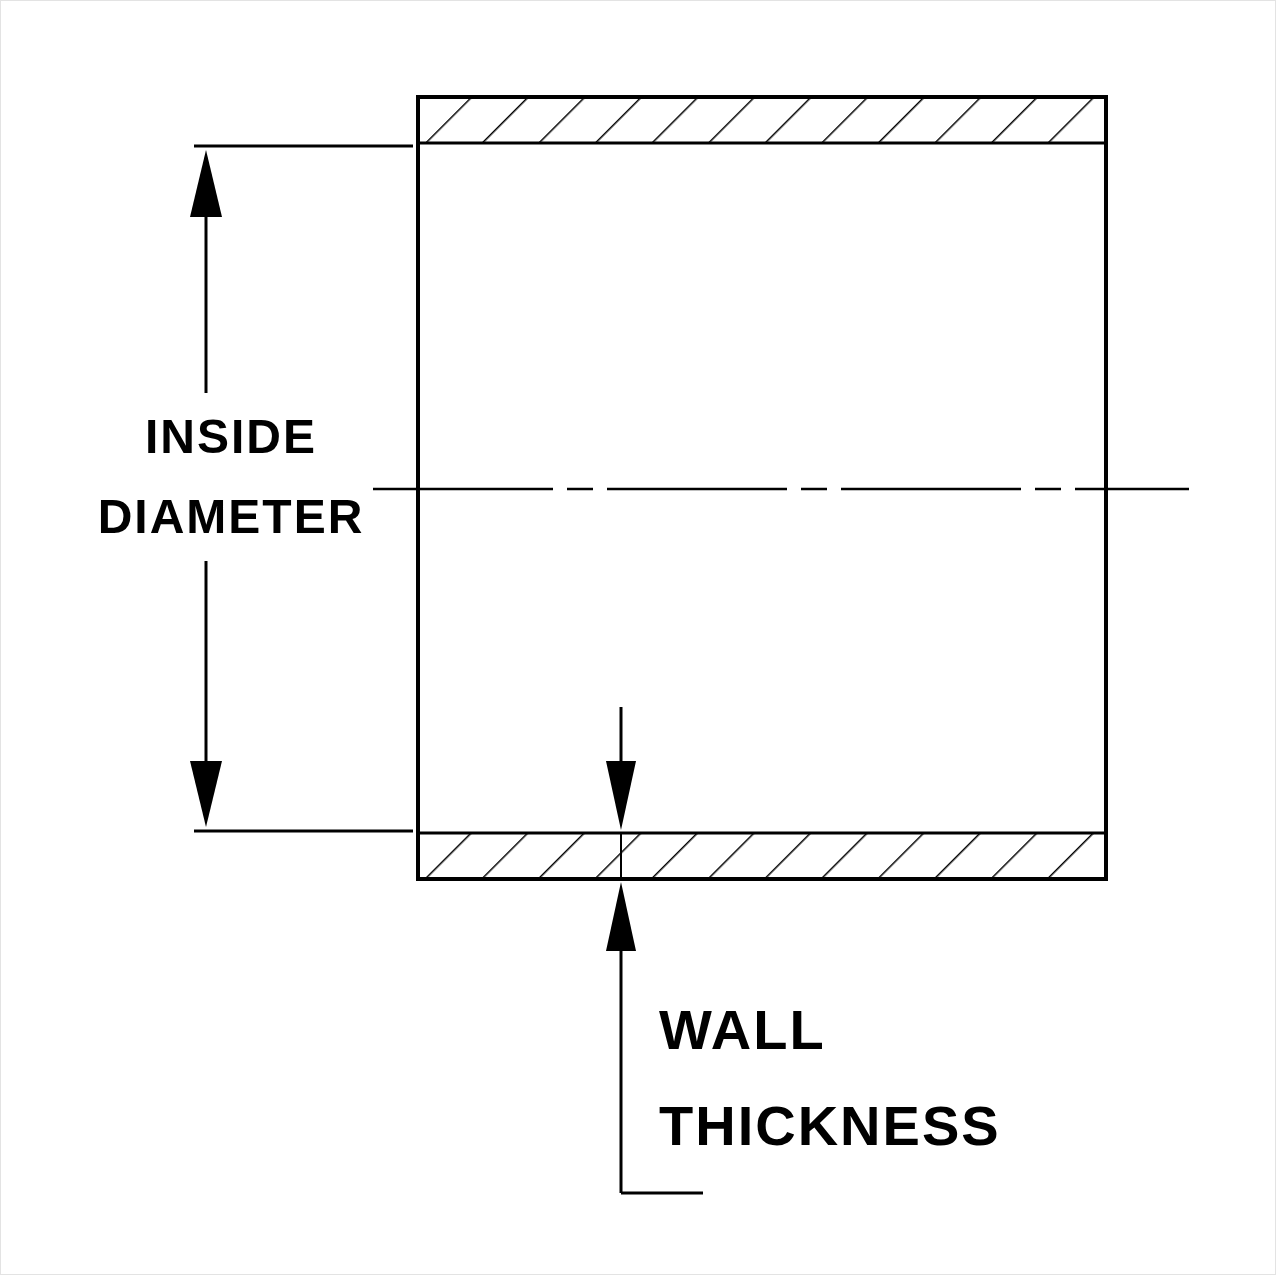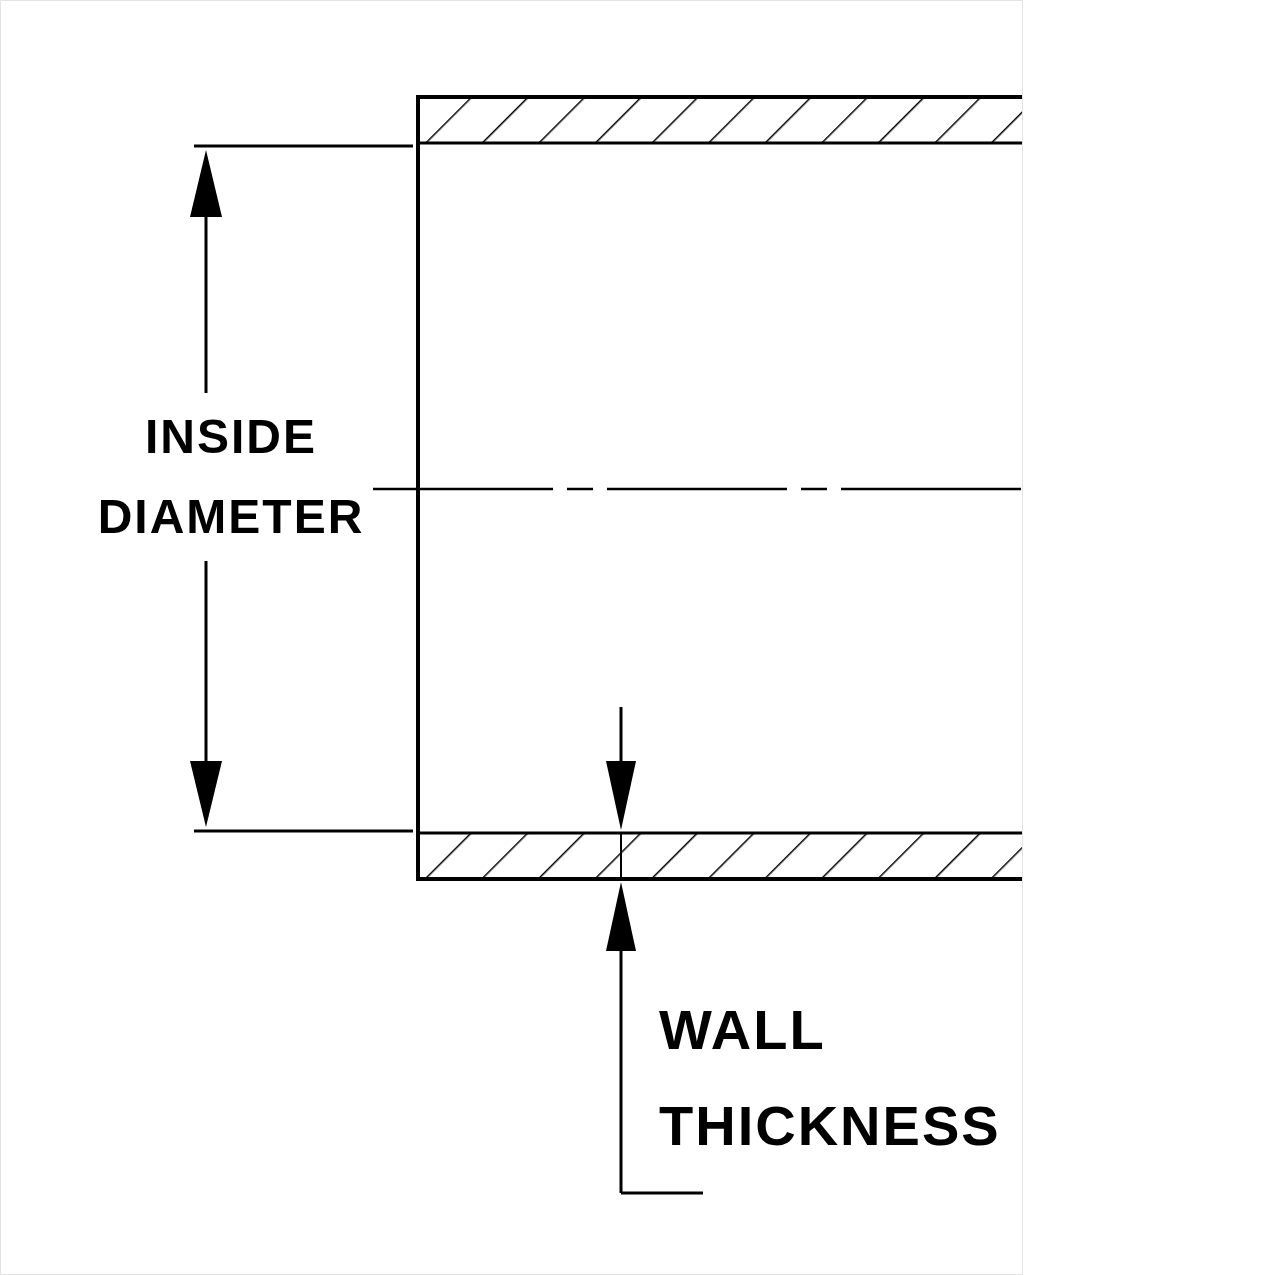--- a/index.html
+++ b/index.html
@@ -2,21 +2,21 @@
 <html><head>
 <meta charset="utf-8">
 <style>
   html, body {
     margin: 0;
     padding: 0;
     background: #ffffff;
   }
   .canvas {
     position: relative;
-    width: 1023px;
+    width: 1276px;
     height: 1275px;
     background: #ffffff;
     box-sizing: border-box;
     border: 1px solid #e3e3e3;
     font-family: "Liberation Sans", sans-serif;
     overflow: hidden;
   }
   svg { display: block; }
   text {
     font-family: "Liberation Sans", sans-serif;

